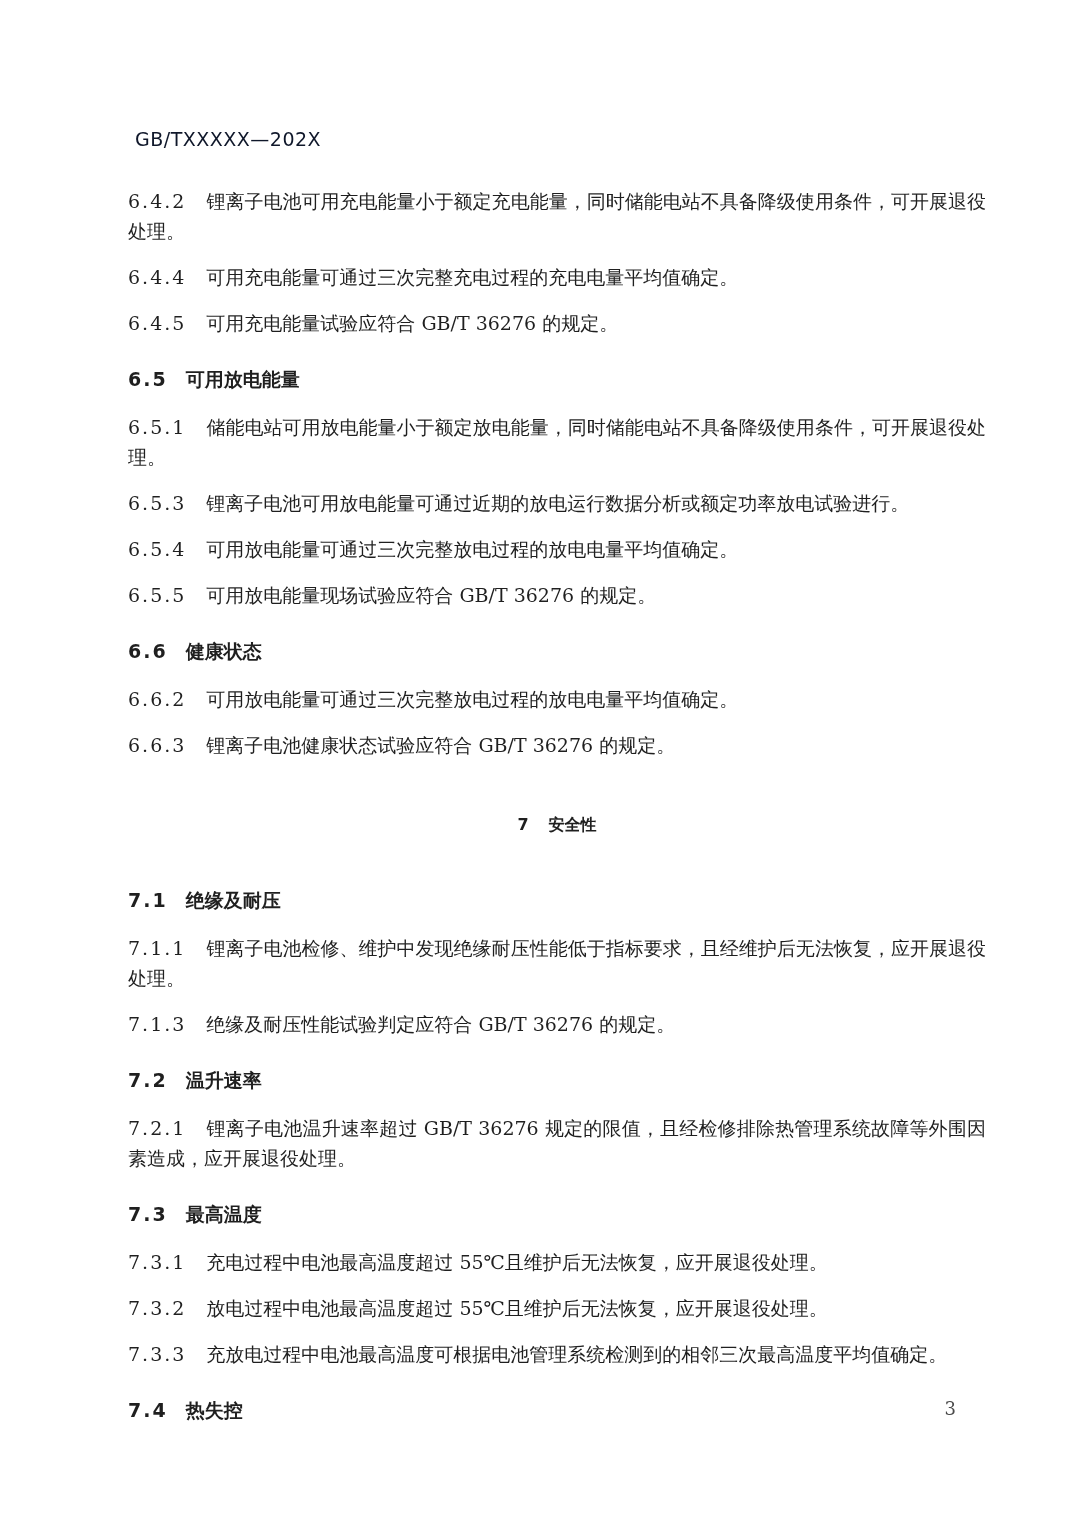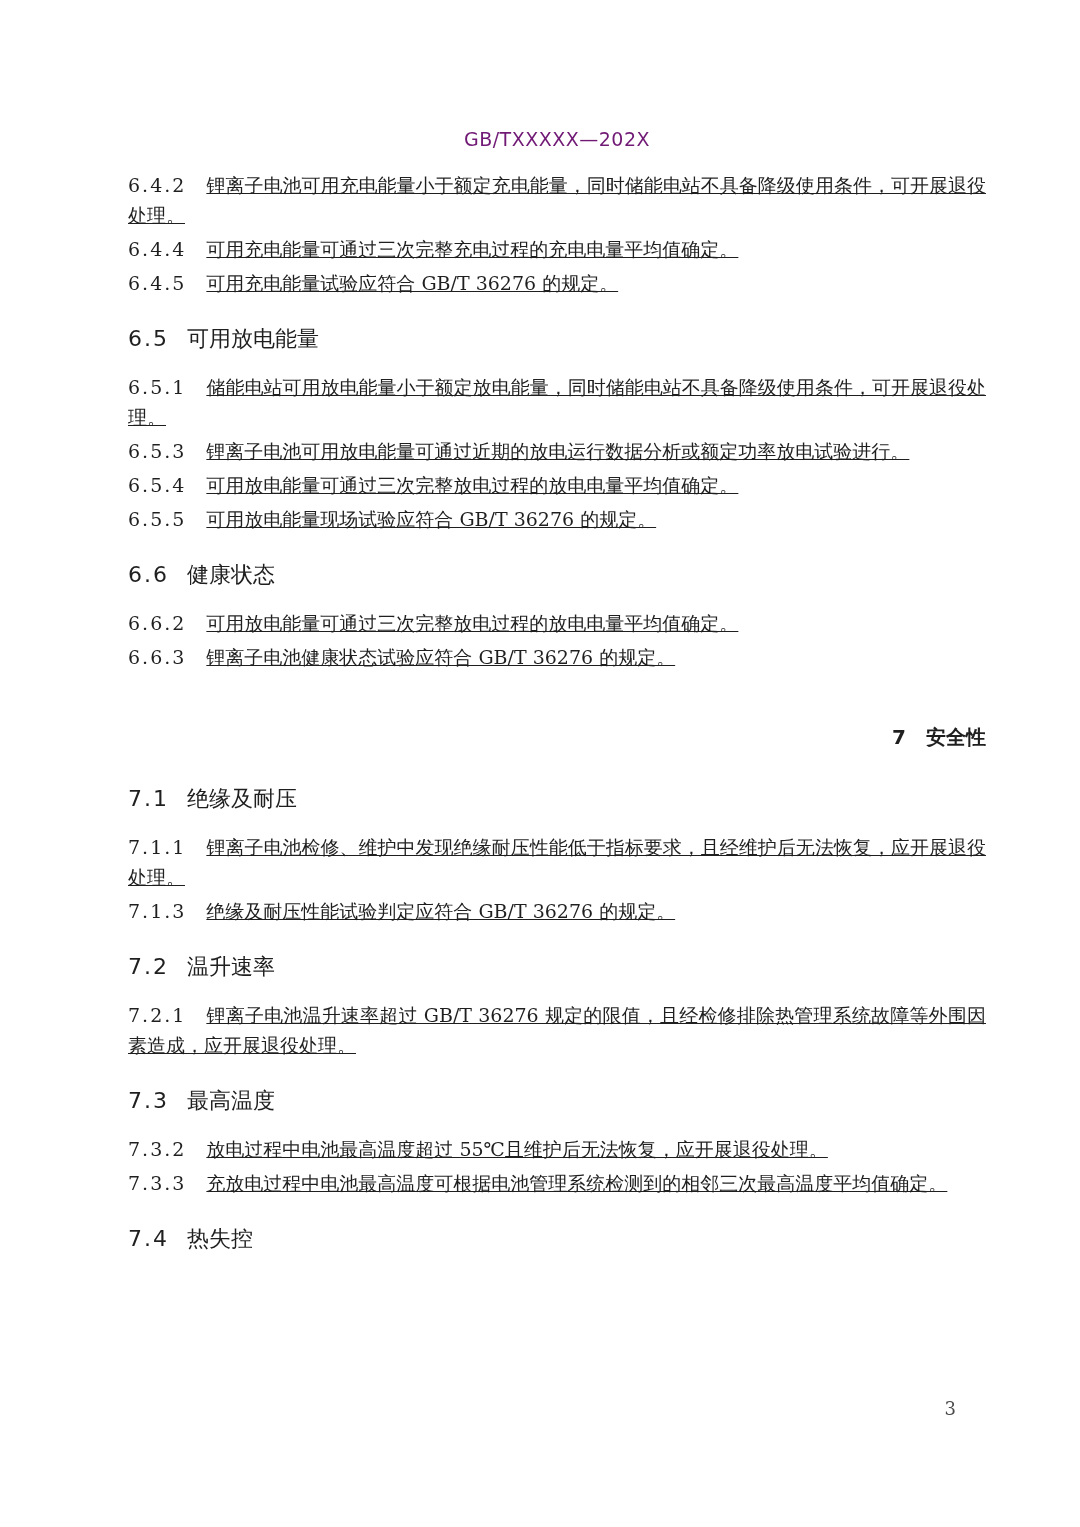--- a/index.html
+++ b/index.html
@@ -12,62 +12,61 @@
   .page {
     position: relative;
     width: 1080px;
     height: 1527px;
     background: #ffffff;
     overflow: hidden;
   }
   .running-header {
     position: absolute;
     top: 128px;
-    left: 128px;
+    left: 135px;
     width: 858px;
-    text-align: center;
+    text-align: left;
     font-family: "DejaVu Sans", "Liberation Sans", sans-serif;
     font-size: 19px;
     letter-spacing: 0.5px;
-    color: #701a75;
+    color: #0f172a;
   }
   .content {
     position: absolute;
     top: 170px;
     left: 128px;
     width: 858px;
     font-size: 19px;
     line-height: 30px;
     text-align: justify;
   }
   .clause {
-    margin: 0 0 4px 0;
-    text-decoration: underline;
+    margin: 16px 0 4px 0;
   }
   .clause .num {
     display: inline-block;
     margin-right: 20px;
     letter-spacing: 2px;
     white-space: nowrap;
   }
   .heading-sub {
     font-family: "DejaVu Sans", "Liberation Sans", sans-serif;
-    font-weight: normal;
-    font-size: 22px;
+    font-weight: bold;
+    font-size: 19px;
     line-height: 30px;
     margin: 26px 0 18px 0;
     text-align: left;
   }
   .heading-chapter {
     font-family: "DejaVu Sans", "Liberation Sans", sans-serif;
     font-weight: bold;
-    font-size: 20px;
+    font-size: 16px;
     line-height: 30px;
-    margin: 50px 0 32px 0;
-    text-align: right;
+    margin: 50px 0 45px 0;
+    text-align: center;
   }
   .heading-sub .num, .heading-chapter .num {
     display: inline-block;
     margin-right: 18px;
     letter-spacing: 2px;
     white-space: nowrap;
   }
   .page-number {
     position: absolute;
     top: 1398px;
@@ -125,20 +124,21 @@
 
     <p class="clause"><span class="num">7.1.3</span><span>绝缘及耐压性能试验判定应符合 GB/T 36276 的规定。</span></p>
 
     <h3 class="heading-sub"><span class="num">7.2</span><span>温升速率</span></h3>
 
     <p class="clause"><span class="num">7.2.1</span><span>锂离子电池温升速率超过 GB/T 36276 规定的限值，且经检修排除热管理系统故障等外围因素造成，应开展退役处理。</span></p>
 
 
     <h3 class="heading-sub"><span class="num">7.3</span><span>最高温度</span></h3>
 
+    <p class="clause"><span class="num">7.3.1</span><span>充电过程中电池最高温度超过 55℃且维护后无法恢复，应开展退役处理。</span></p>
 
     <p class="clause"><span class="num">7.3.2</span><span>放电过程中电池最高温度超过 55℃且维护后无法恢复，应开展退役处理。</span></p>
 
     <p class="clause"><span class="num">7.3.3</span><span>充放电过程中电池最高温度可根据电池管理系统检测到的相邻三次最高温度平均值确定。</span></p>
 
     <h3 class="heading-sub"><span class="num">7.4</span><span>热失控</span></h3>
 
   </div>
 
   <div class="page-number">

